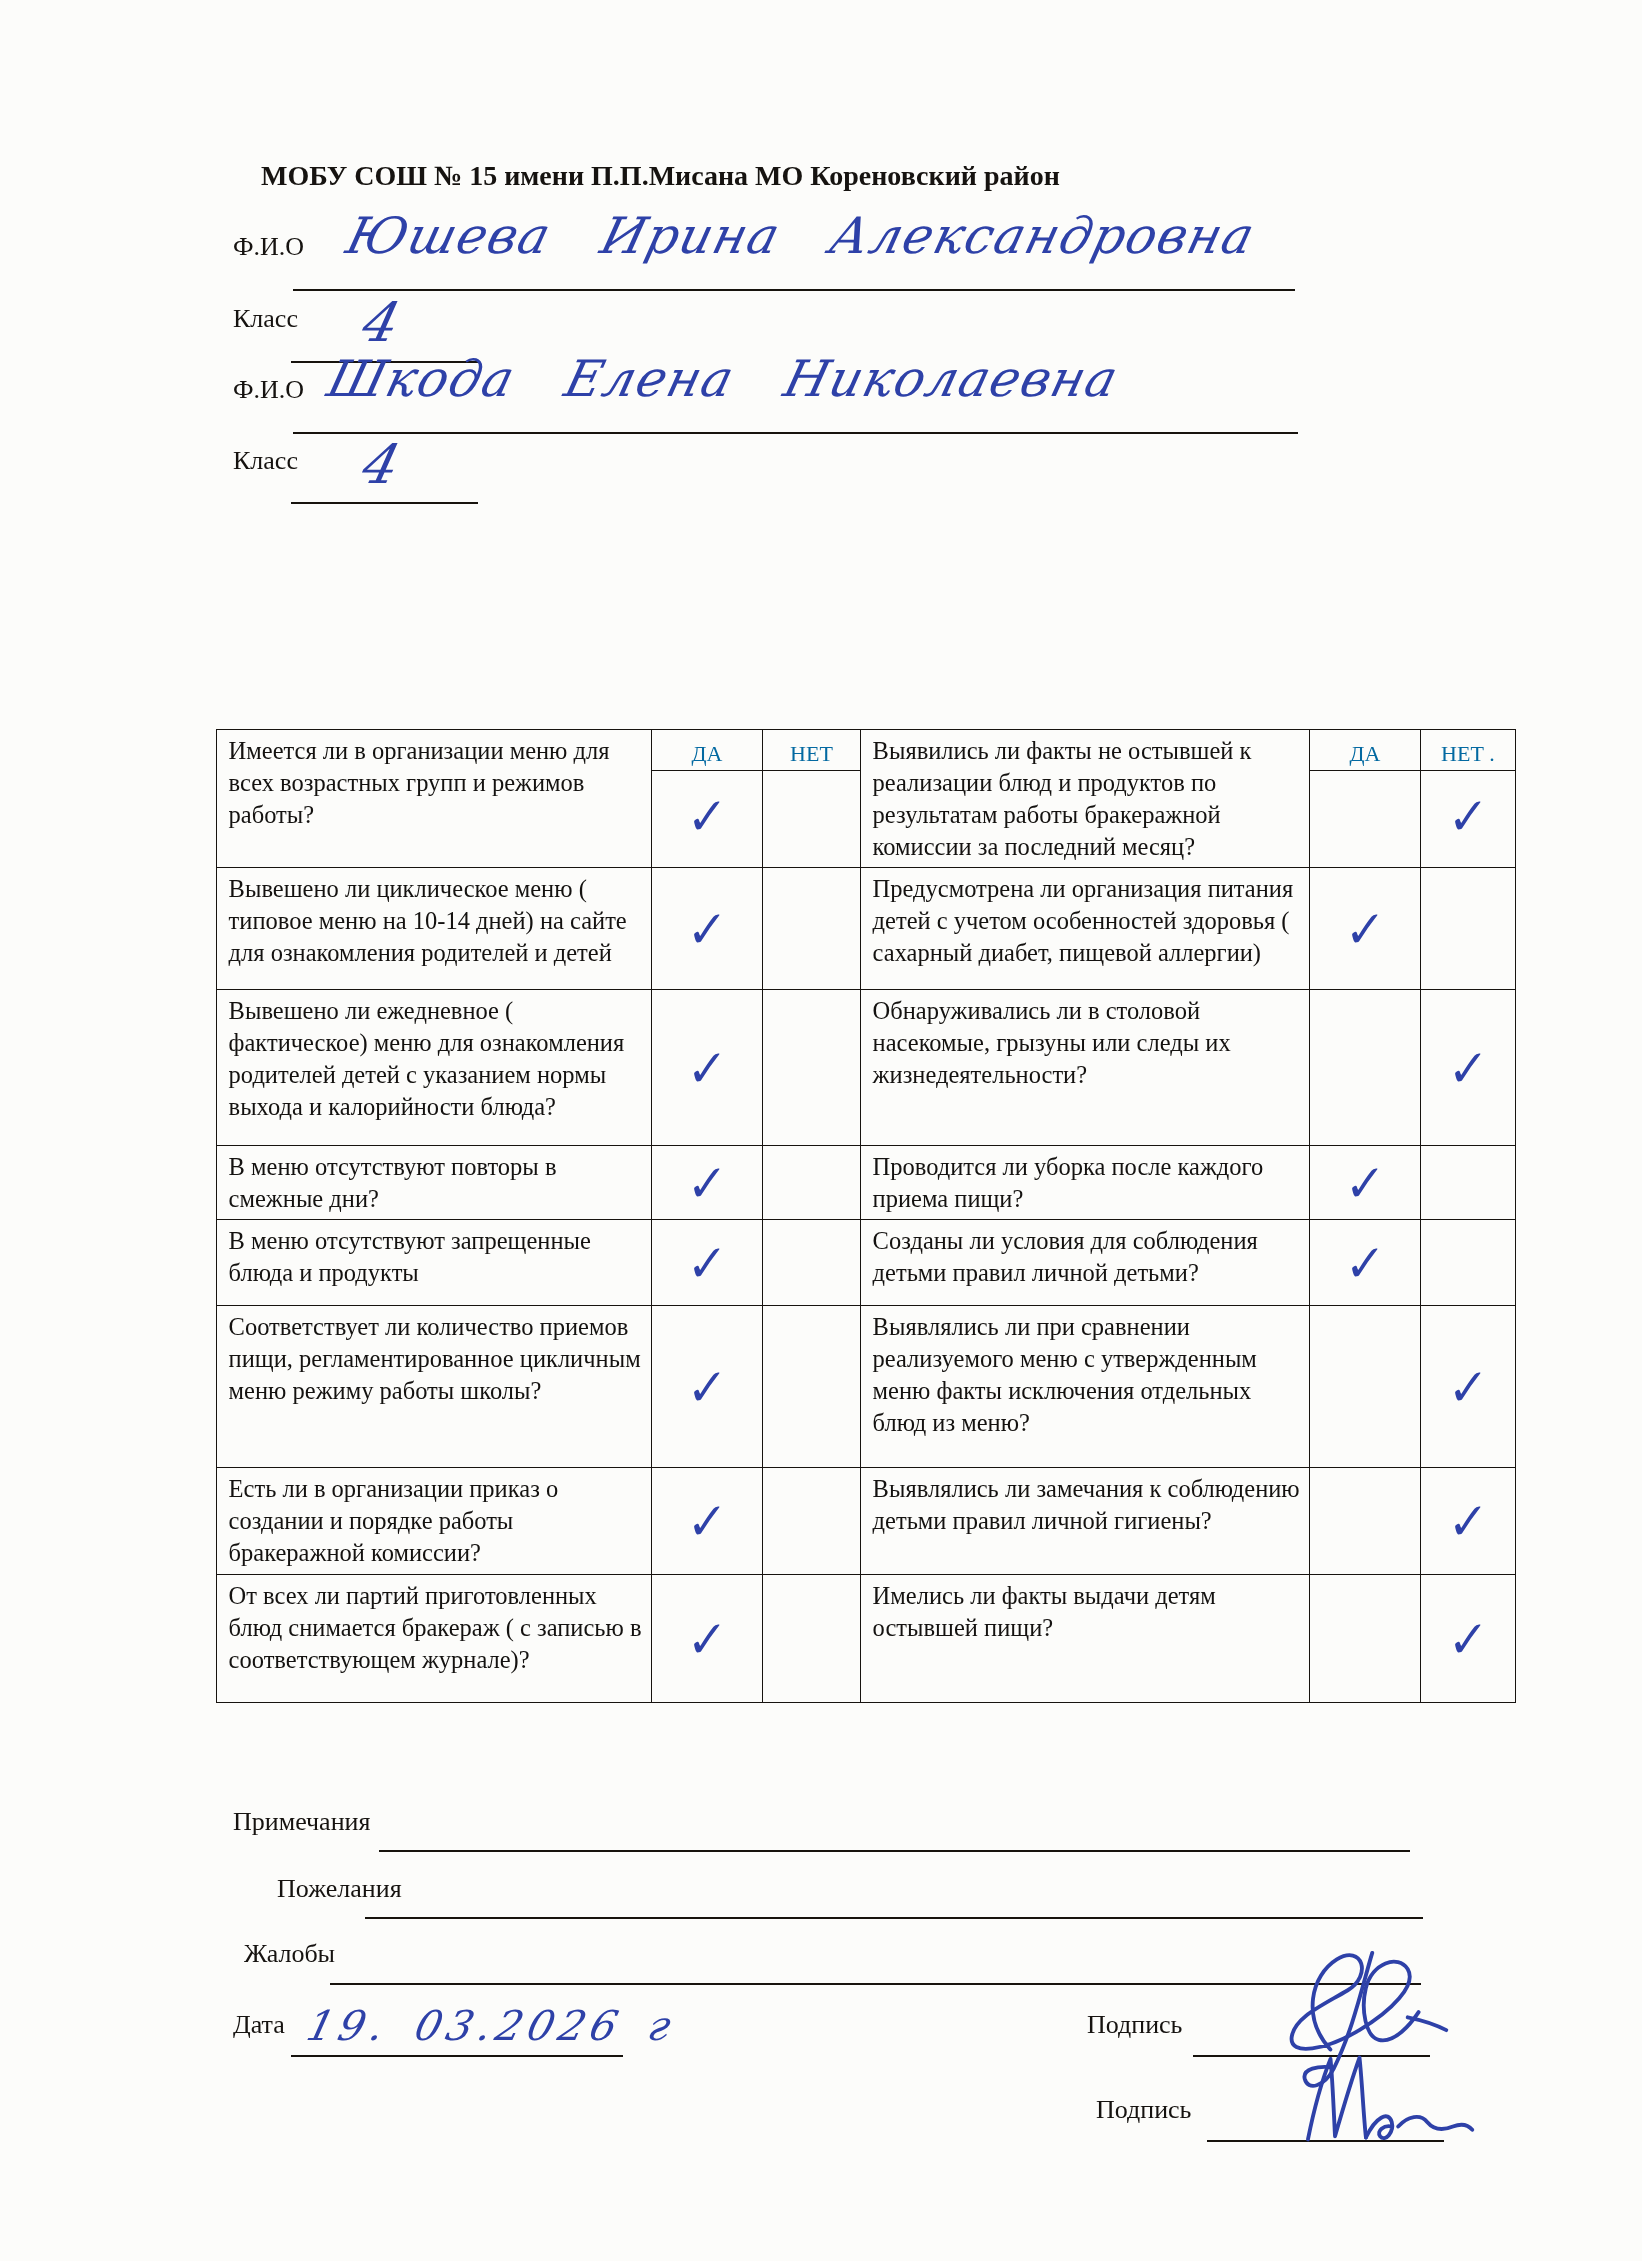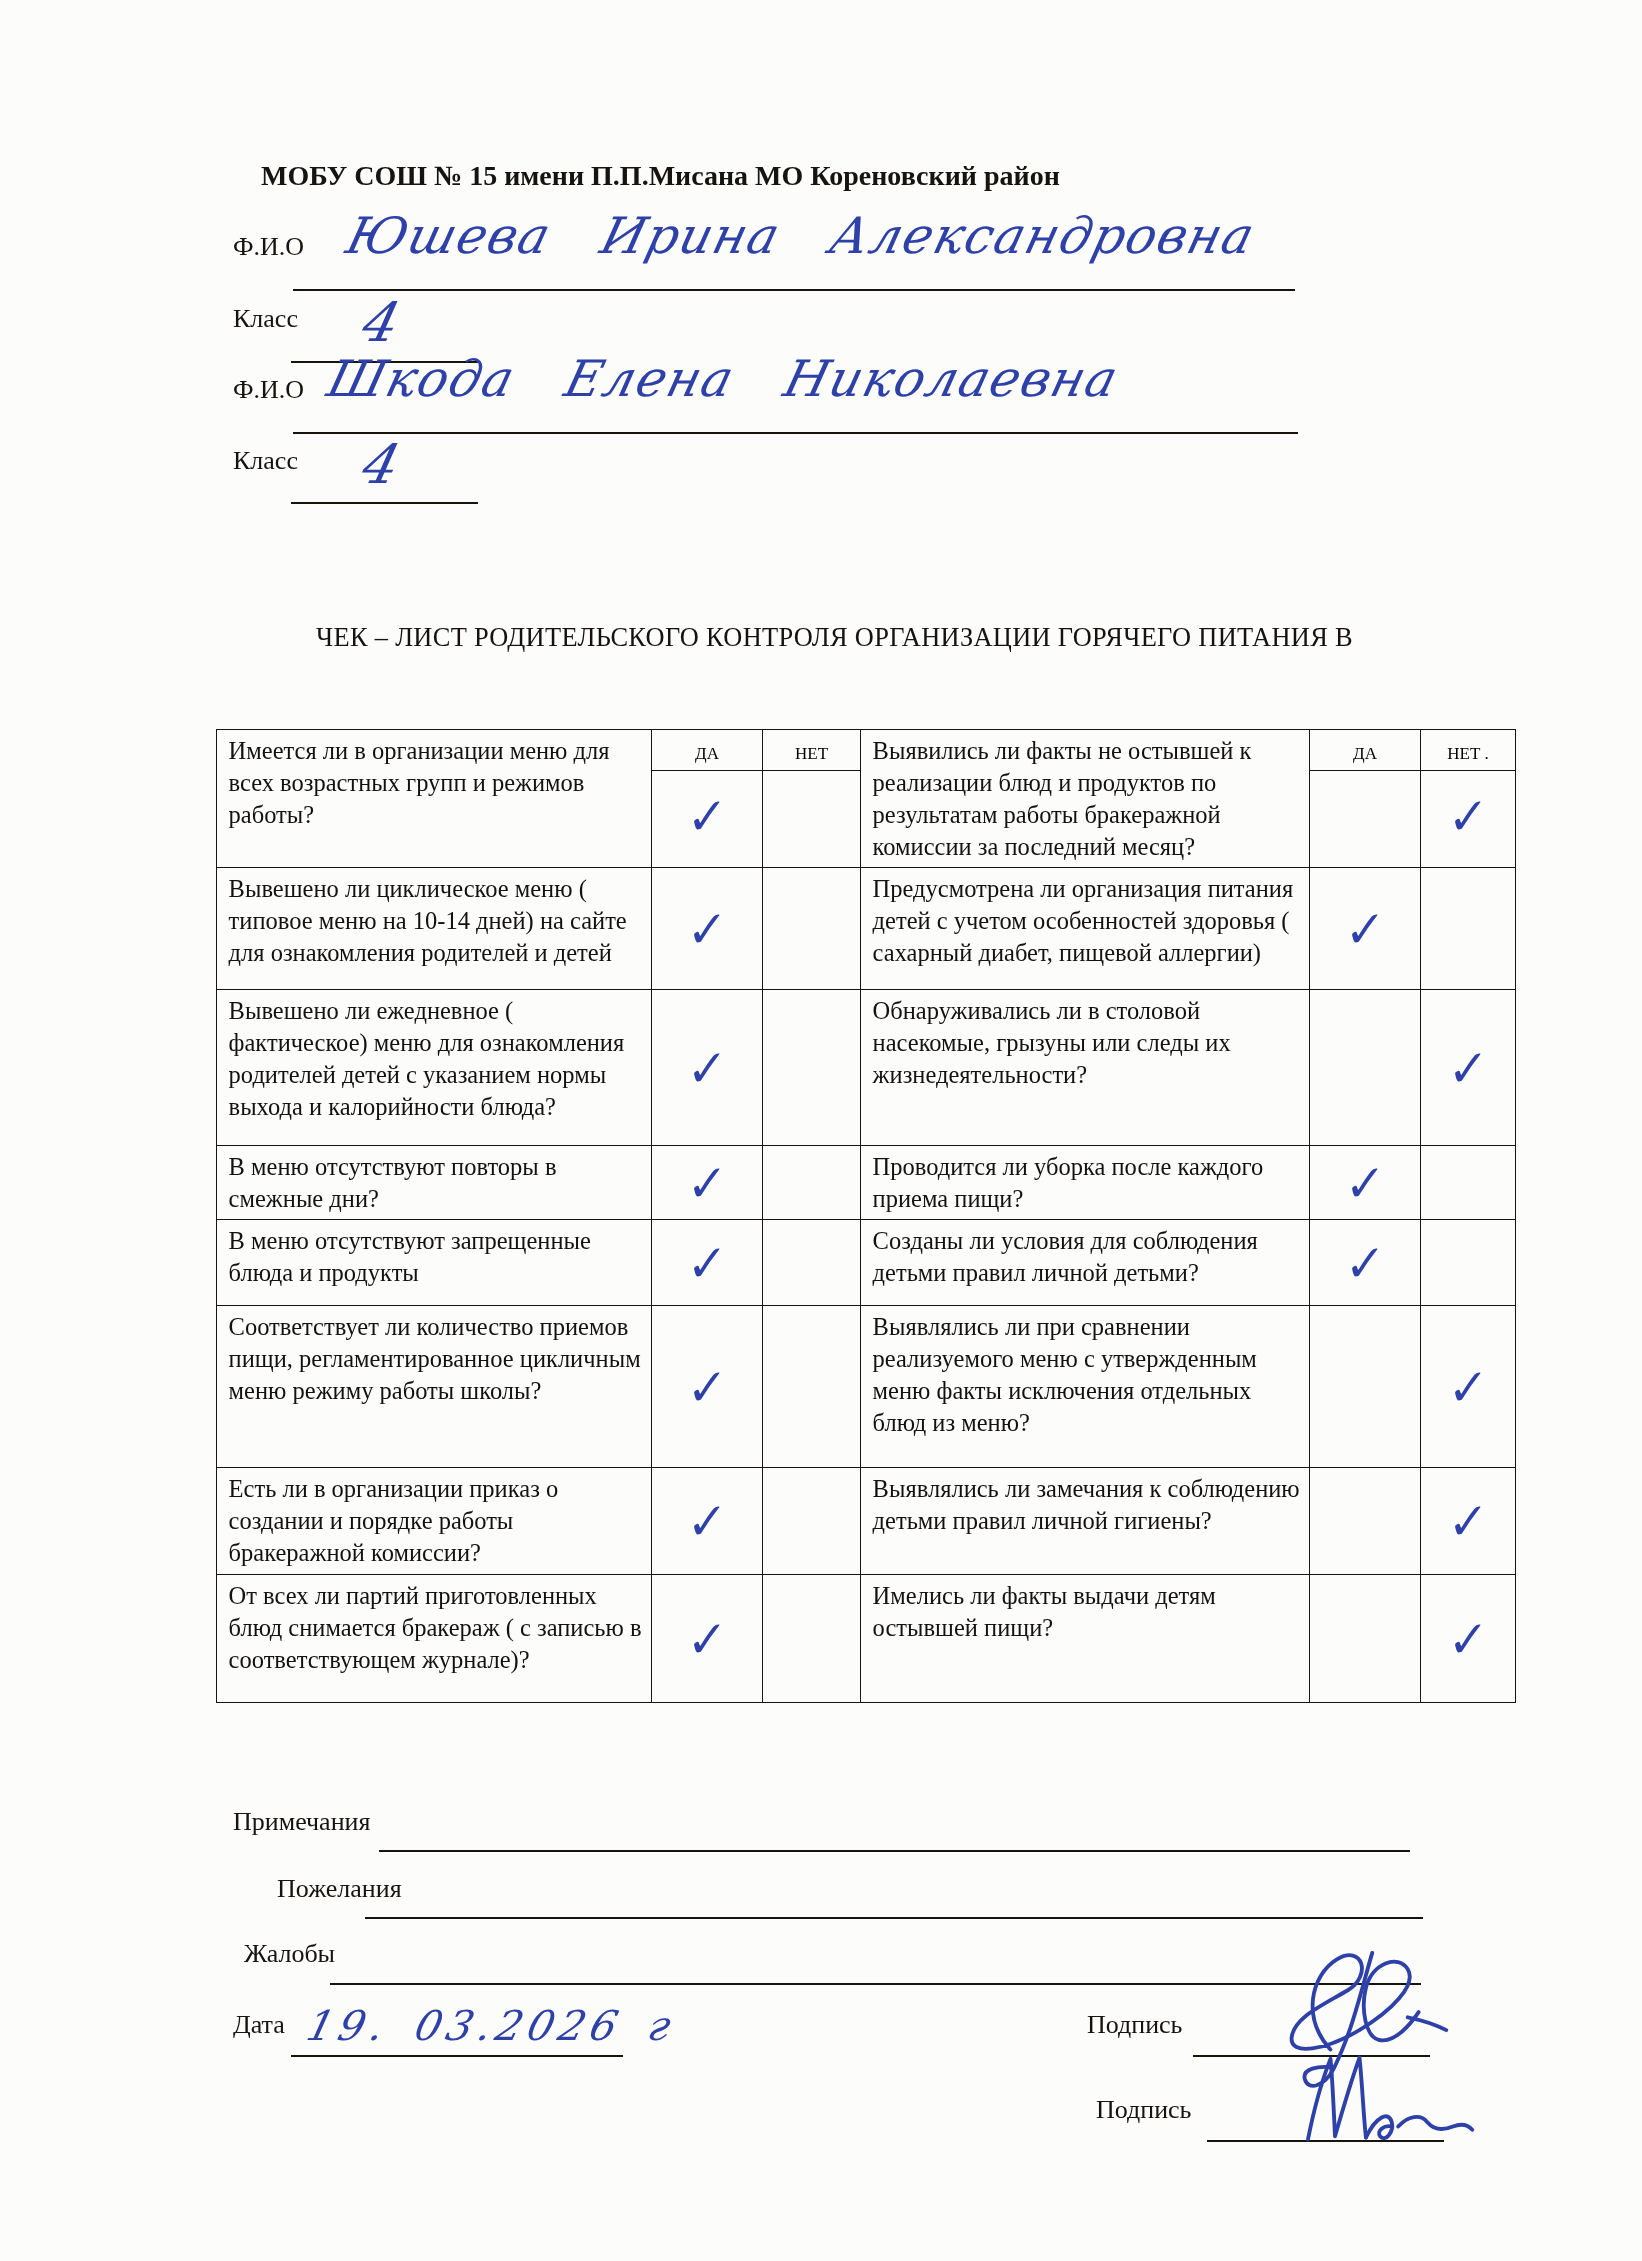--- a/index.html
+++ b/index.html
@@ -35,21 +35,21 @@
     font-size:24.5px;line-height:32px;vertical-align:top;
     padding:5.2px 6.4px 3.9px 11.6px;color:#141210;
   }
   td.ans{text-align:center;vertical-align:middle;padding:0;}
   .check{
     font-family:"DejaVu Sans", sans-serif;
     font-size:48px;color:#2e41a8;display:inline-block;
     transform:rotate(-6deg) skewX(-8deg);
   }
   .subhdr{
-    font-size:17px;text-align:center;color:#000000;
+    font-size:22px;text-align:center;color:#0369a1;
     border-bottom:1.9px solid #17130f;
     height:33px;line-height:33px;
   }
   .markzone{height:90px;display:flex;align-items:center;justify-content:center;}
   .sig path{fill:none;stroke:#2e41a8;stroke-width:6;stroke-linecap:round;stroke-linejoin:round;}
 </style>
 </head>
 <body>
 
 <div class="abs school" style="left:233px;top:160px;margin-left:28px;">МОБУ СОШ № 15 имени П.П.Мисана МО Кореновский район</div>
@@ -64,21 +64,20 @@
 
 <div class="abs lbl" style="left:233px;top:376px;">Ф.И.О</div>
 <div class="uline" style="left:293px;top:432px;width:1005px;"></div>
 <div class="abs hw hw-name" style="left:329px;top:350px;">Шкода Елена Николаевна</div>
 
 <div class="abs lbl" style="left:233px;top:447px;">Класс</div>
 <div class="uline" style="left:291px;top:502px;width:187px;"></div>
 <div class="abs hw hw-class" style="left:364px;top:433px;">4</div>
 
 <div class="abs title" style="left:213px;top:620px;width:1243px;">
-  <div>ЧЕК – ЛИСТ РОДИТЕЛЬСКОГО КОНТРОЛЯ ОРГАНИЗАЦИИ ГОРЯЧЕГО ПИТАНИЯ В</div>
 </div>
 
 <div class="abs" style="left:216px;top:729px;">
 <table class="chk">
   <colgroup>
     <col style="width:435px">
         <col style="width:111px">
         <col style="width:98px">
     <col style="width:449px">
         <col style="width:111px">

